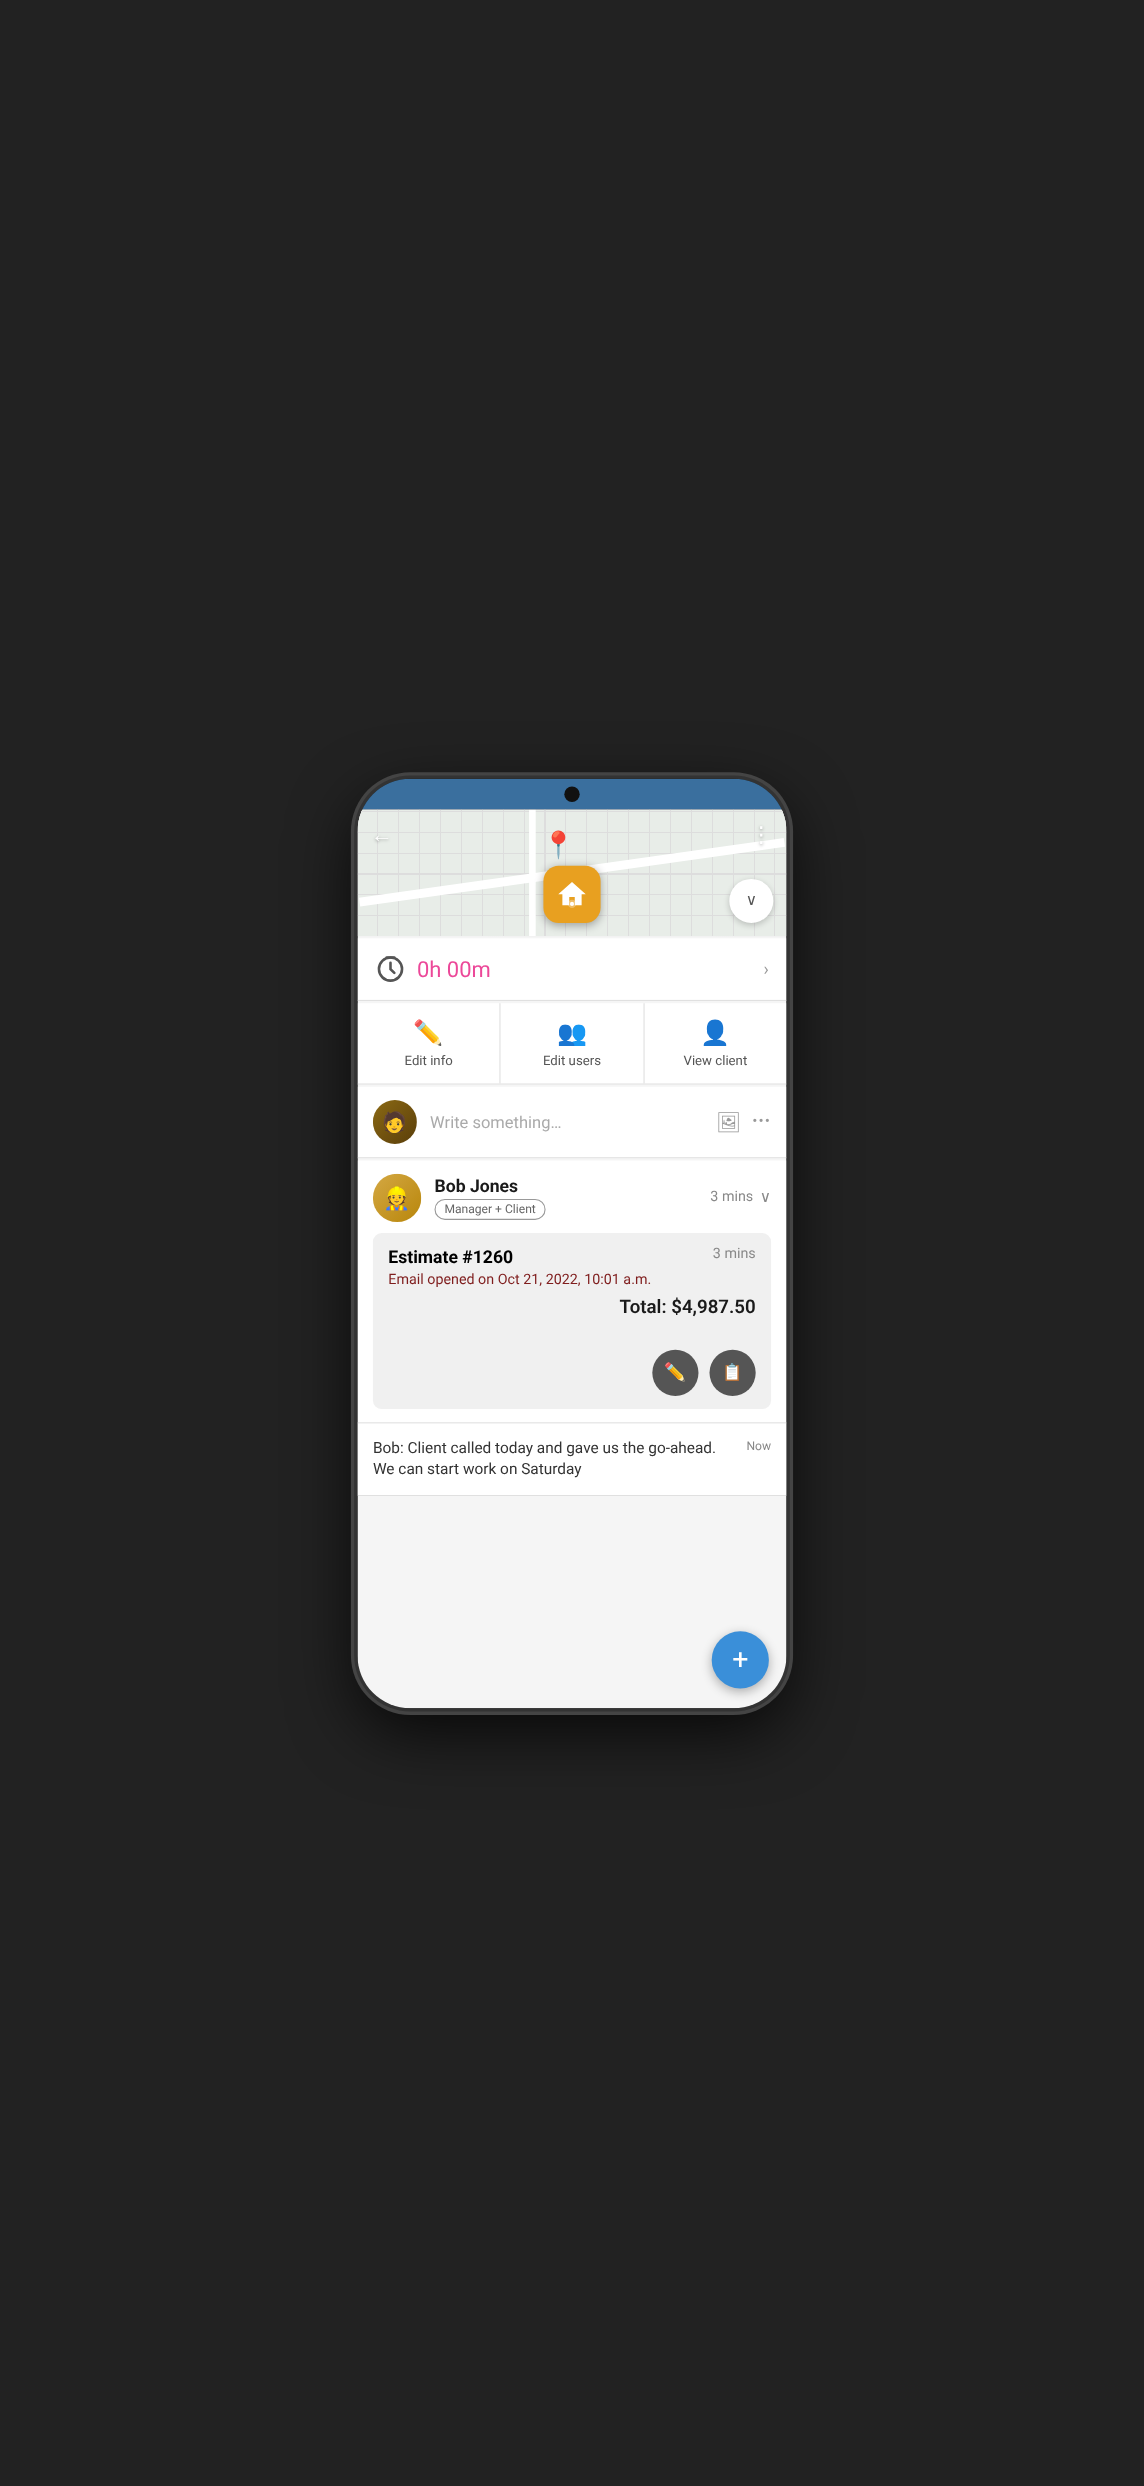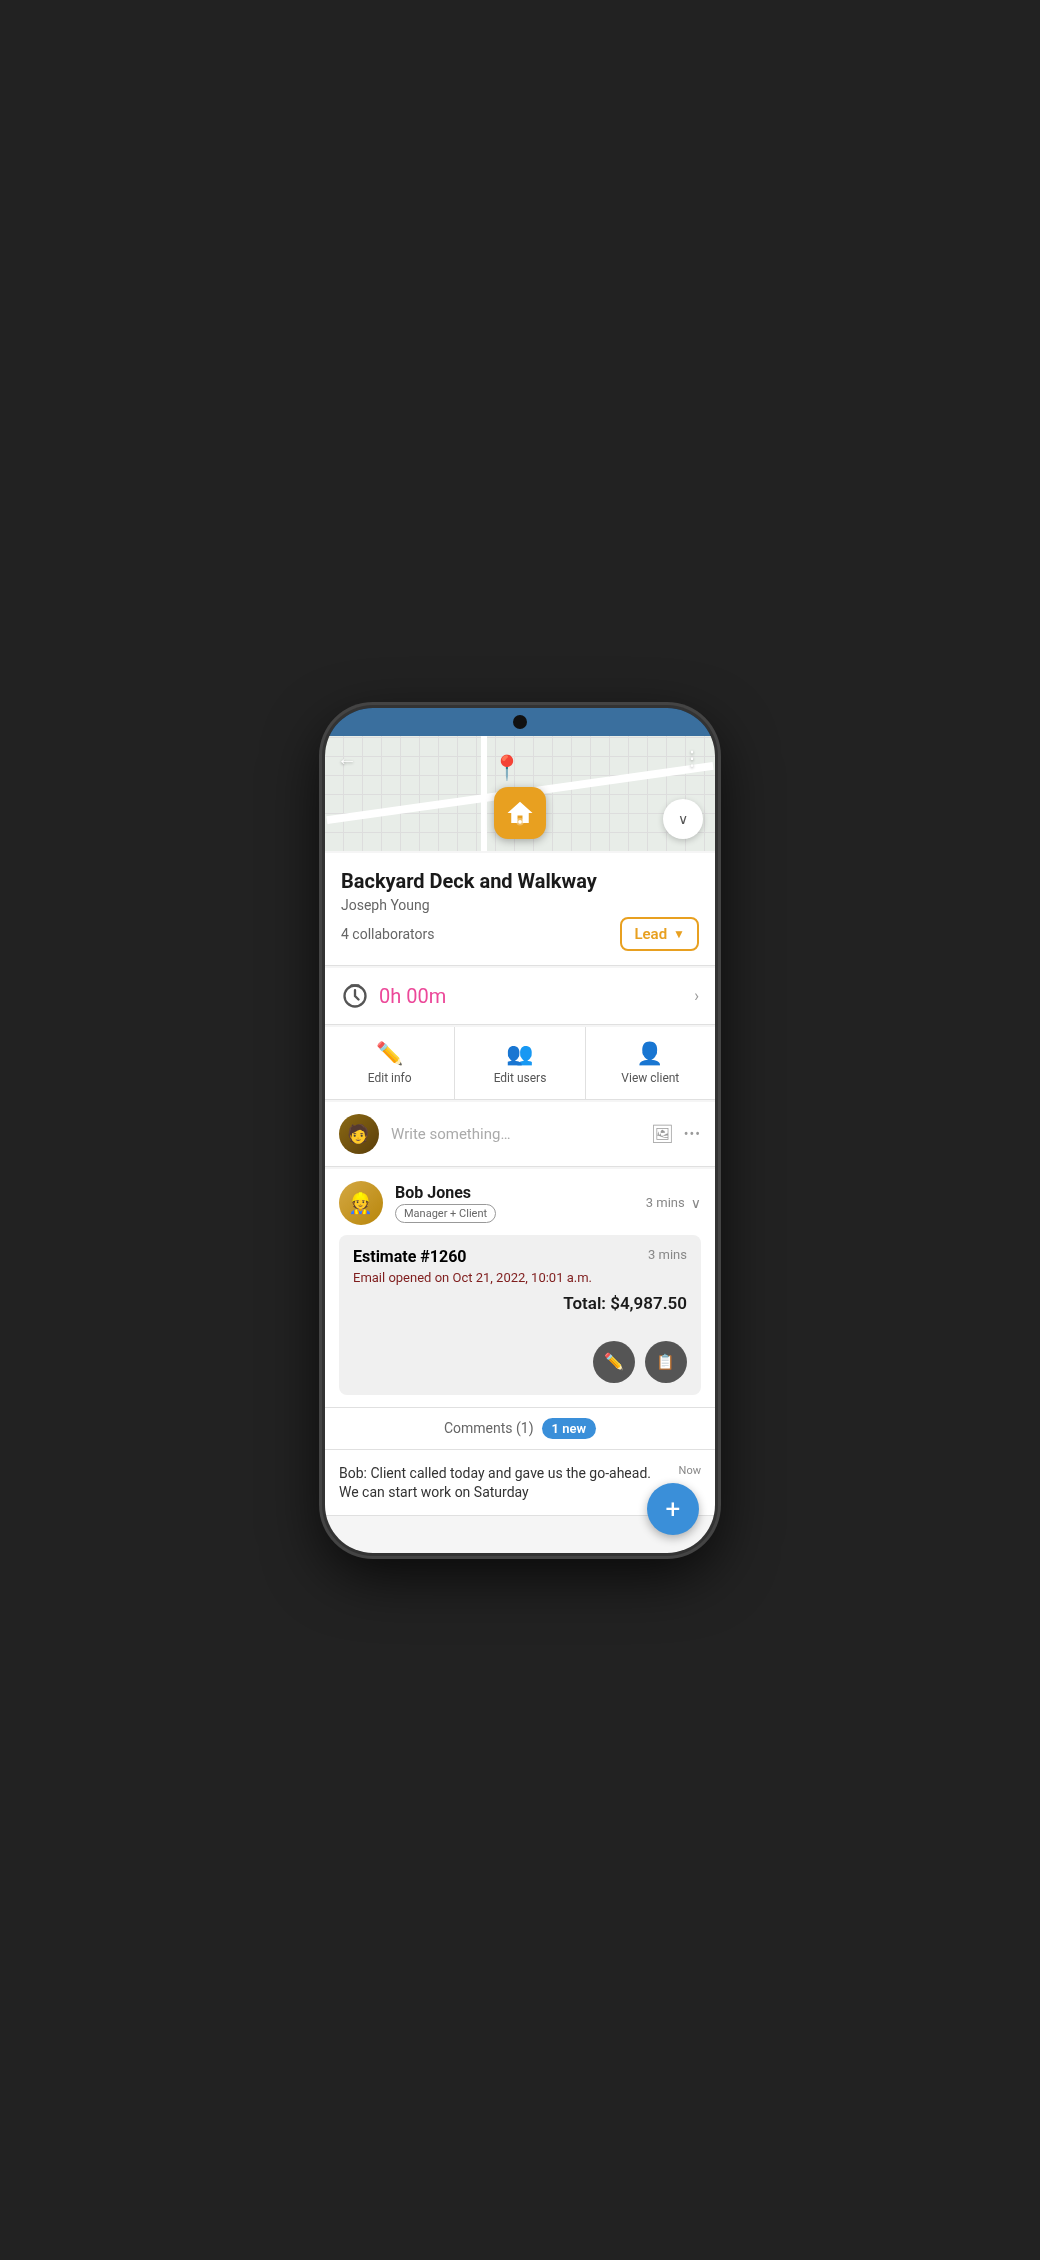--- a/index.html
+++ b/index.html
@@ -476,31 +476,20 @@
           <circle cx="12" cy="19" r="3" fill="white" opacity="0.3"></circle>
           <circle cx="12" cy="19" r="1.5" fill="white"></circle>
         </svg>
       </div>
 
       <div class="expand-btn">
         <span style="font-size:14px; color:#555;">∨</span>
       </div>
     </div>
 
-    <div class="project-info-card">
-      <div class="project-title">Backyard Deck and Walkway</div>
-      <div class="project-client">Joseph Young</div>
-      <div class="project-meta-row">
-        <div class="project-collaborators">4 collaborators</div>
-        <div class="lead-badge">
-          <span>Lead</span>
-          <span class="chevron">▼</span>
-        </div>
-      </div>
-    </div>
 
     <div class="time-row">
       <div class="time-left">
         <svg class="timer-icon" viewBox="0 0 24 24" fill="none" stroke="#555" stroke-width="2">
           <circle cx="12" cy="12" r="9"></circle>
           <path d="M12 7v5l3 3" stroke-linecap="round"></path>
           <path d="M9 3h6" stroke-linecap="round"></path>
         </svg>
         <span class="time-text">0h 00m</span>
       </div>
@@ -561,24 +550,20 @@
         <div class="estimate-actions">
           <div class="est-action-btn">
             <span>✏️</span>
           </div>
           <div class="est-action-btn">
             <span style="font-size:15px;">📋</span>
           </div>
         </div>
       </div>
 
-      <div class="comments-row">
-        <span class="comments-label">Comments (1)</span>
-        <span class="new-badge">1 new</span>
-      </div>
 
       <div class="comment-preview">
         <span class="comment-text">Bob: Client called today and gave us the go-ahead. We can start work on Saturday</span>
         <span class="comment-time">Now</span>
       </div>
     </div>
 
     <div style="height:70px;"></div>
 
     <div class="fab-btn">

